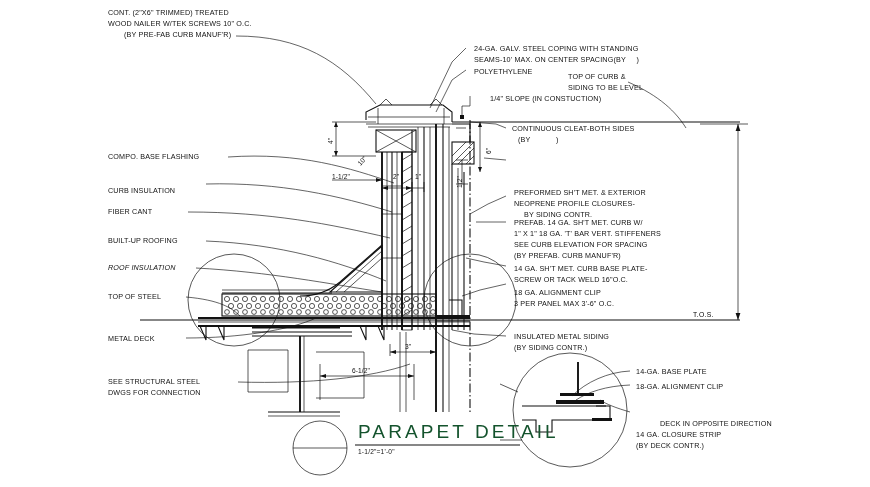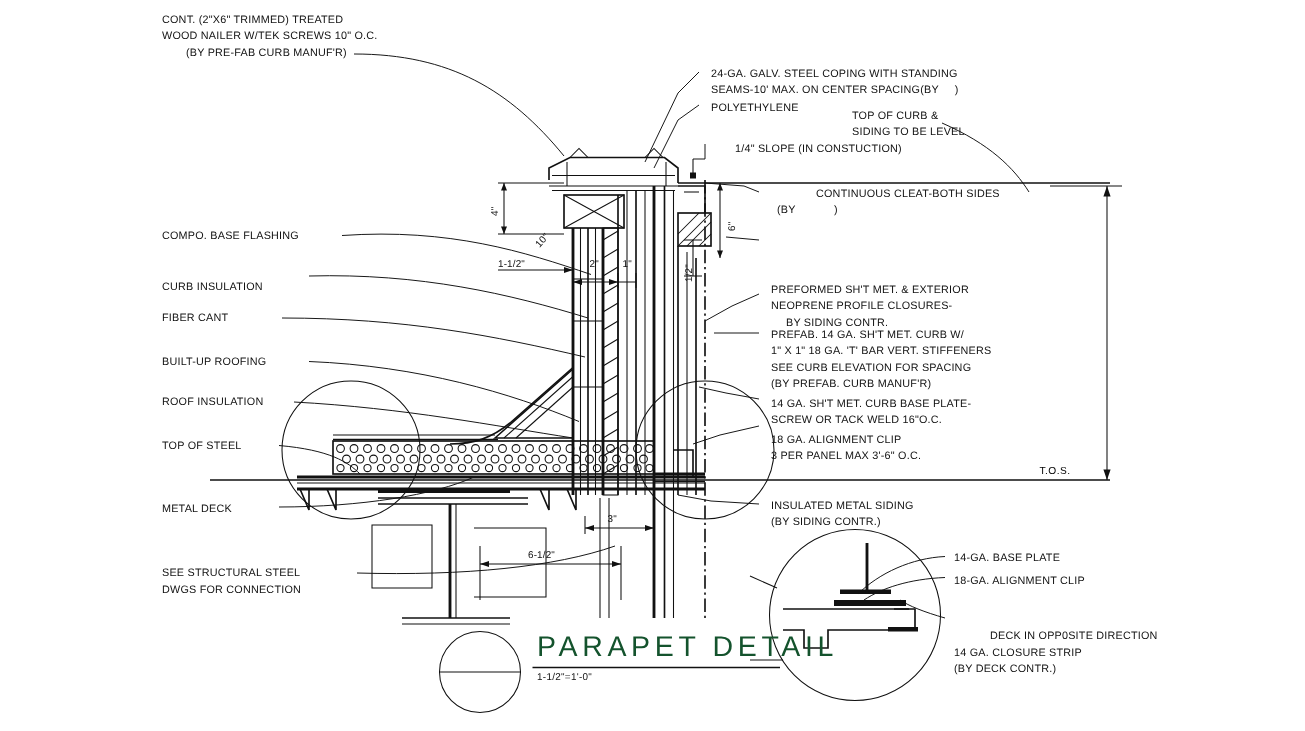--- a/index.html
+++ b/index.html
@@ -332,38 +332,38 @@
 </svg>
 
 <div class="note" style="left:108px;top:8px;">CONT. (2"X6" TRIMMED) TREATED</div>
 <div class="note" style="left:108px;top:19px;">WOOD NAILER W/TEK SCREWS 10" O.C.</div>
 <div class="note" style="left:108px;top:30px;margin-left:16px;">(BY PRE-FAB CURB MANUF'R)</div>
 
 <div class="note" style="left:108px;top:152px;">COMPO. BASE FLASHING</div>
 <div class="note" style="left:108px;top:186px;">CURB INSULATION</div>
 <div class="note" style="left:108px;top:207px;">FIBER CANT</div>
 <div class="note" style="left:108px;top:236px;">BUILT-UP ROOFING</div>
-<div class="note" style="left:108px;top:263px;">ROOF INSULATION</div>
+<div class="note" style="left:108px;top:263px;font-style:italic;">ROOF INSULATION</div>
 <div class="note" style="left:108px;top:292px;">TOP OF STEEL</div>
 <div class="note" style="left:108px;top:334px;">METAL DECK</div>
 
 <div class="note" style="left:108px;top:377px;">SEE STRUCTURAL STEEL</div>
 <div class="note" style="left:108px;top:388px;">DWGS FOR CONNECTION</div>
 
 <div class="note" style="left:474px;top:44px;">24-GA. GALV. STEEL COPING WITH STANDING</div>
 <div class="note" style="left:474px;top:55px;">SEAMS-10' MAX. ON CENTER SPACING(BY     )</div>
 
 <div class="note" style="left:474px;top:67px;">POLYETHYLENE</div>
 
 <div class="note" style="left:568px;top:72px;">TOP OF CURB &amp;</div>
 <div class="note" style="left:568px;top:83px;">SIDING TO BE LEVEL</div>
 
 <div class="note" style="left:490px;top:94px;">1/4" SLOPE (IN CONSTUCTION)</div>
 
-<div class="note" style="left:512px;top:124px;margin-left:32px;">CONTINUOUS CLEAT-BOTH SIDES</div>
+<div class="note" style="left:512px;top:124px;">CONTINUOUS CLEAT-BOTH SIDES</div>
 <div class="note" style="left:518px;top:135px;">(BY            )</div>
 
 <div class="note" style="left:514px;top:188px;">PREFORMED SH'T MET. &amp; EXTERIOR</div>
 <div class="note" style="left:514px;top:199px;">NEOPRENE PROFILE CLOSURES-</div>
 <div class="note" style="left:514px;top:210px;padding-left:10px;">BY SIDING CONTR.</div>
 
 <div class="note" style="left:514px;top:218px;">PREFAB. 14 GA. SH'T MET. CURB W/</div>
 <div class="note" style="left:514px;top:229px;">1" X 1" 18 GA. 'T' BAR VERT. STIFFENERS</div>
 <div class="note" style="left:514px;top:240px;">SEE CURB ELEVATION FOR SPACING</div>
 <div class="note" style="left:514px;top:251px;">(BY PREFAB. CURB MANUF'R)</div>

